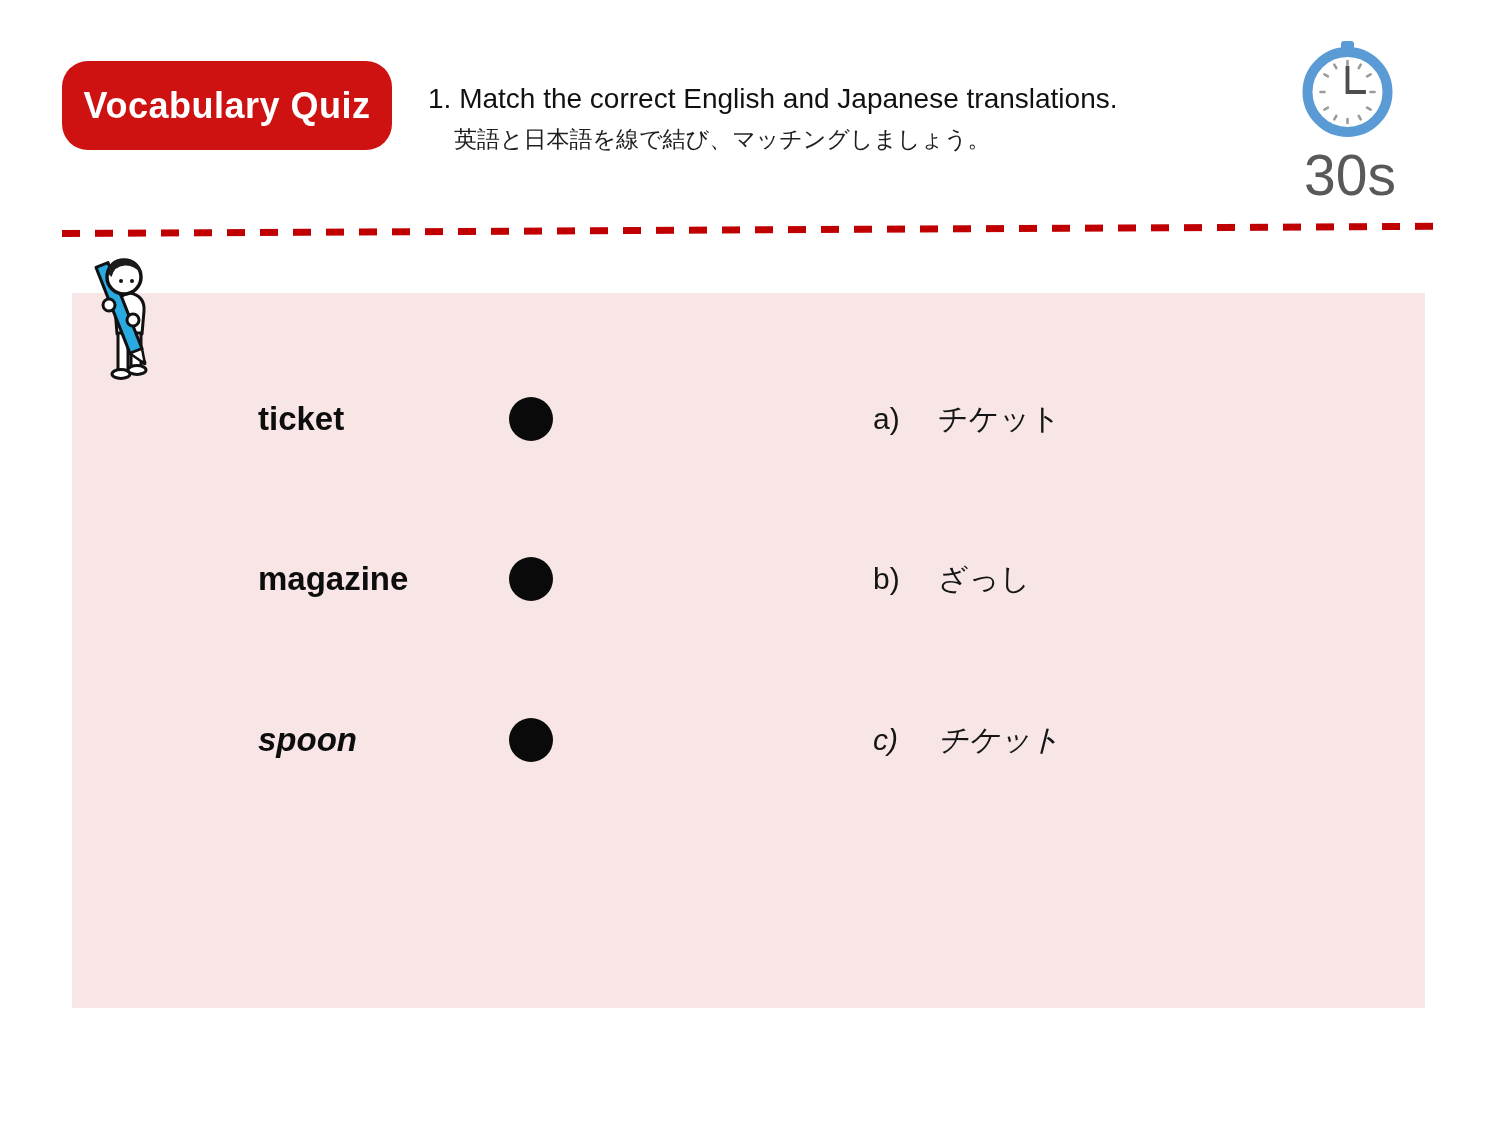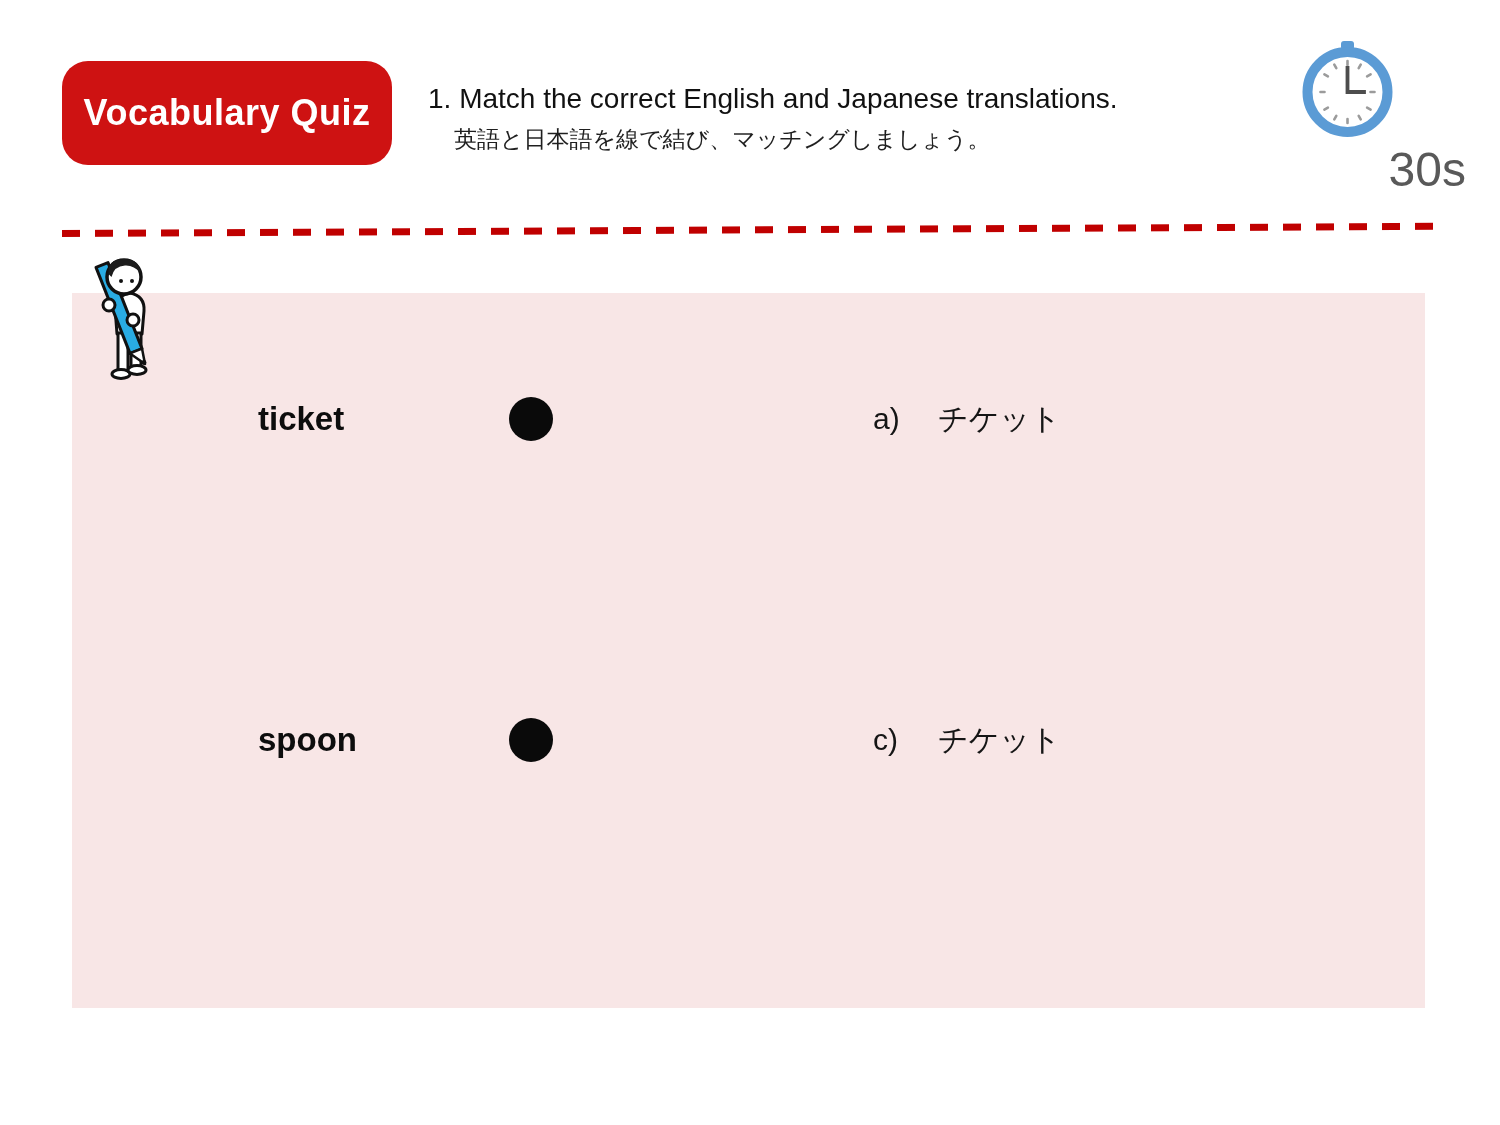--- a/index.html
+++ b/index.html
@@ -2,38 +2,38 @@
 <html style="--accent-red: #CE1212; --dash-red: #C00000; --panel-pink: #F8E6E6; --clock-blue: #5B9BD5; --pencil-blue: #29ABE2; --timer-gray: #595959; --text-black: #1A1A1A;"><head>
 <meta charset="utf-8">
 <style>
   html,body{margin:0;padding:0;}
   body{
     width:1500px;height:1125px;position:relative;background:#ffffff;
     font-family:"Liberation Sans","DejaVu Sans",sans-serif;
     color:var(--text-black,#1a1a1a);overflow:hidden;
   }
   .badge{
-    position:absolute;left:62px;top:61px;width:330px;height:104px;
+    position:absolute;left:62px;top:61px;width:330px;height:89px;
     background:var(--accent-red,#CE1212);border-radius:26px;
     display:flex;align-items:center;justify-content:center;
     color:#ffffff;font-weight:bold;font-size:36px;letter-spacing:0.5px;
   }
   .title{
     position:absolute;left:428px;top:83px;font-size:28px;color:#111111;
     white-space:nowrap;
   }
   .subtitle{
     position:absolute;left:429px;top:124px;font-size:23px;color:#1f1f1f;
     white-space:nowrap;
     margin-left:25px;
   }
   .clock{position:absolute;left:1300px;top:40px;width:95px;height:104px;}
   .timer-label{
-    position:absolute;left:1346px;top:142px;width:120px;text-align:right;
-    font-size:48px;color:var(--timer-gray,#595959);
+    position:absolute;left:1290px;top:142px;width:120px;text-align:center;
+    font-size:57px;color:var(--timer-gray,#595959);
   }
   .dashline{
     position:absolute;left:62px;top:230px;width:1373px;height:7px;
     background:repeating-linear-gradient(90deg,
       var(--dash-red,#C00000) 0 18px, transparent 18px 33px);
     transform:rotate(-0.3deg);transform-origin:left center;
   }
   .panel{
     position:absolute;left:72px;top:293px;width:1353px;height:715px;
     background:var(--panel-pink,#F8E6E6);
@@ -86,22 +86,28 @@
 
   <div class="panel">
 
     <div class="row" style="top:94px;">
       <span class="word">ticket</span>
       <span class="dot"></span>
       <span class="letter">a)</span>
       <span class="ja">チケット</span>
     </div>
 
+    <div class="row" style="top:254px;">
+      <span class="word">magazine</span>
+      <span class="dot"></span>
+      <span class="letter">b)</span>
+      <span class="ja">ざっし</span>
+    </div>
 
-    <div class="row" style="top:415px;">
+    <div class="row" style="top:415px;font-style:italic;">
       <span class="word">spoon</span>
       <span class="dot"></span>
       <span class="letter">c)</span>
       <span class="ja">チケット</span>
     </div>
 
 
   </div>
 
   <div class="person">

